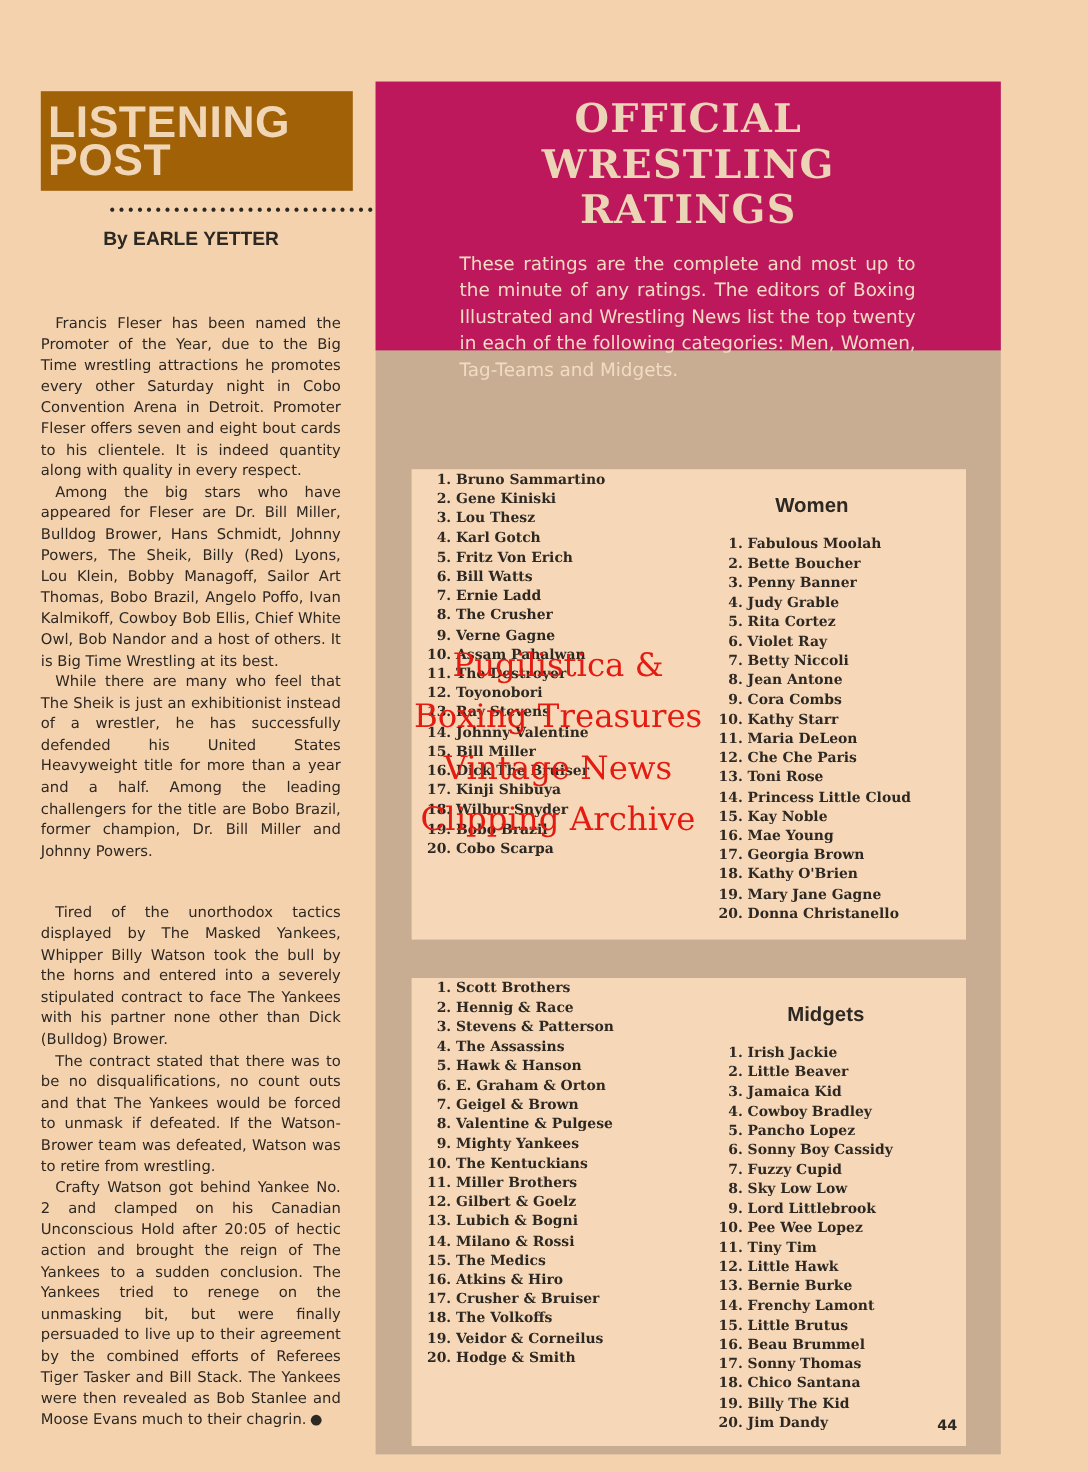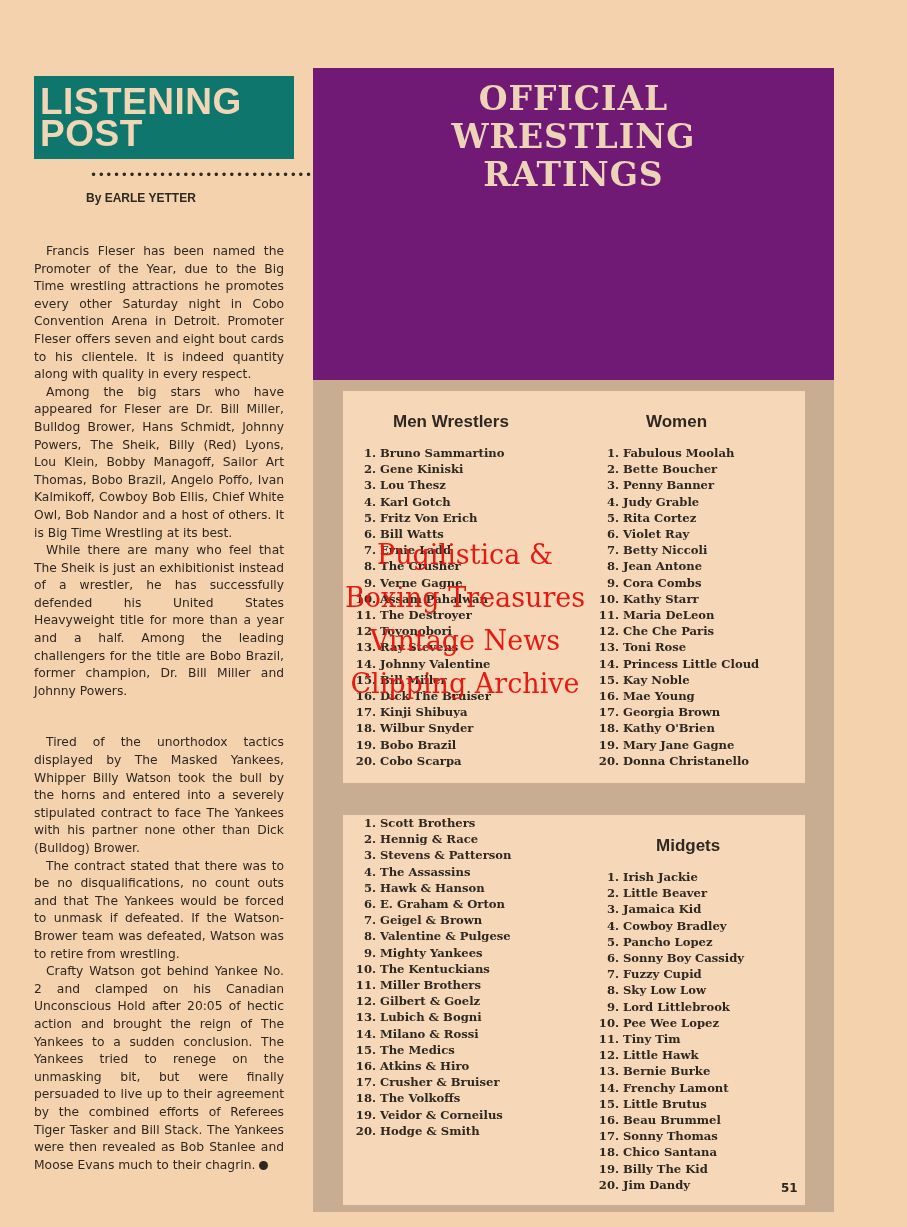--- a/index.html
+++ b/index.html
@@ -8,21 +8,21 @@
     background: #f4d2ae;
     position: relative;
     font-family: "DejaVu Sans", sans-serif;
     color: #2e2823;
   }
   
   .left-col {
     position: absolute; left: 34px; top: 76px; width: 260px;
   }
   .lp-title {
-    background: #0f766e;
+    background: #a16207;
     color: #f1d6b6;
     font-family: "Liberation Sans", sans-serif;
     font-weight: bold;
     font-size: 37px;
     line-height: 32px;
     padding: 10px 6px 8px 6px;
     letter-spacing: 0.5px;
     height: 66px;
     box-sizing: border-box;
     height: 83px;
@@ -33,45 +33,45 @@
     font-size: 12px;
     letter-spacing: 0.6px;
     color: #2e2823;
     line-height: 12px;
     white-space: nowrap;
   }
   .byline {
     margin: 10px 0 0 52px;
     font-family: "Liberation Sans", sans-serif;
     font-weight: bold;
-    font-size: 12px;
+    font-size: 16px;
     color: #2e2823;
   }
   .article {
-    margin-top: 38px;
+    margin-top: 52px;
     font-family: "DejaVu Sans", sans-serif;
     font-size: 12.3px;
     line-height: 17.6px;
     text-align: justify;
     width: 250px;
   }
   .article p { margin: 0; text-indent: 12px; }
   .article p.gap { margin-top: 34px; }
   .end-mark {
     display: inline-block; width: 9px; height: 9px; border-radius: 50%;
     background: #2e2823; margin-left: 4px; vertical-align: middle;
   }
   
   .right-panel {
     position: absolute; left: 313px; top: 68px; width: 521px; height: 1144px;
     background: #c8ad93;
   }
   .dark-header {
-    position: absolute; left: 0; top: 0; width: 521px; height: 312px;
-    background: #701a75;
+    position: absolute; left: 0; top: 0; width: 521px; height: 224px;
+    background: #be185d;
   }
   .ratings-title {
     position: absolute; left: 0; width: 521px; top: 12px;
     text-align: center;
     font-family: "DejaVu Serif", serif;
     font-weight: bold;
     font-size: 33px;
     line-height: 38px;
     color: #ecd4b6;
     letter-spacing: 1px;
@@ -151,25 +151,25 @@
   </div>
 </div>
 
 <div class="right-panel">
   <div class="dark-header">
     <div class="ratings-title">
       <span>OFFICIAL</span>
       <span>WRESTLING</span>
       <span>RATINGS</span>
     </div>
+    <div class="intro">These ratings are the complete and most up to the minute of any ratings. The editors of Boxing Illustrated and Wrestling News list the top twenty in each of the following categories: Men, Women, Tag-Teams and Midgets.</div>
   </div>
 
   <div class="card top">
     <div class="list-col l">
-      <div class="cat-heading">Men Wrestlers</div>
       <ol class="rank-list">
           <li><span class="num">1.</span><span>Bruno Sammartino</span></li>
           <li><span class="num">2.</span><span>Gene Kiniski</span></li>
           <li><span class="num">3.</span><span>Lou Thesz</span></li>
           <li><span class="num">4.</span><span>Karl Gotch</span></li>
           <li><span class="num">5.</span><span>Fritz Von Erich</span></li>
           <li><span class="num">6.</span><span>Bill Watts</span></li>
           <li><span class="num">7.</span><span>Ernie Ladd</span></li>
           <li><span class="num">8.</span><span>The Crusher</span></li>
           <li><span class="num">9.</span><span>Verne Gagne</span></li>
@@ -258,21 +258,21 @@
           <li><span class="num">15.</span><span>Little Brutus</span></li>
           <li><span class="num">16.</span><span>Beau Brummel</span></li>
           <li><span class="num">17.</span><span>Sonny Thomas</span></li>
           <li><span class="num">18.</span><span>Chico Santana</span></li>
           <li><span class="num">19.</span><span>Billy The Kid</span></li>
           <li><span class="num">20.</span><span>Jim Dandy</span></li>
         </ol>
     </div>
   </div>
 
-  <div class="page-number">51</div>
+  <div class="page-number">44</div>
 </div>
 
 <div class="watermark">
   <span>Pugilistica &amp;</span>
   <span>Boxing Treasures</span>
   <span>Vintage News</span>
   <span>Clipping Archive</span>
 </div>
 
 </body></html>

